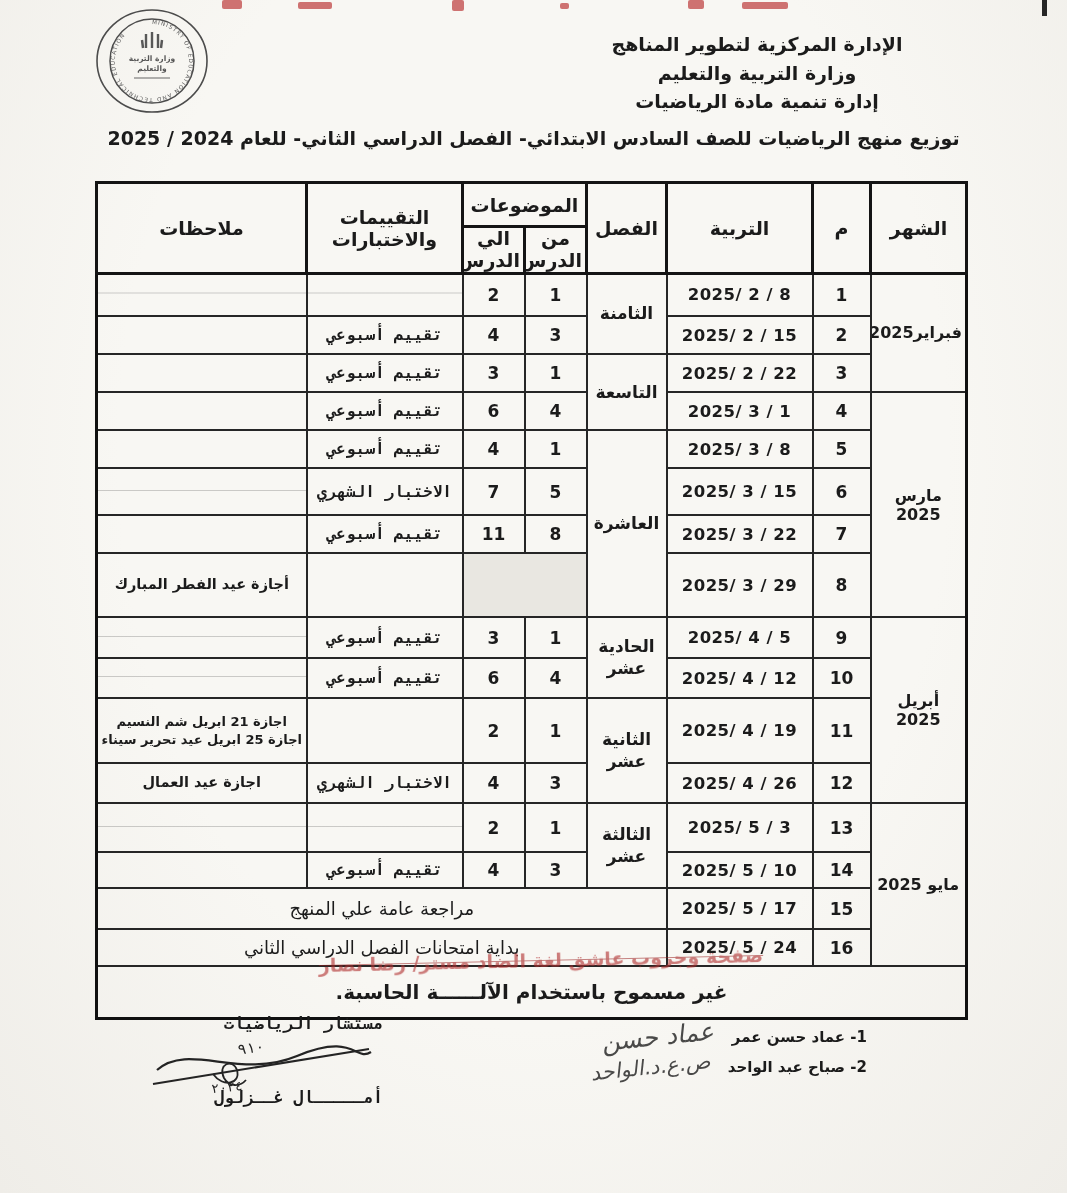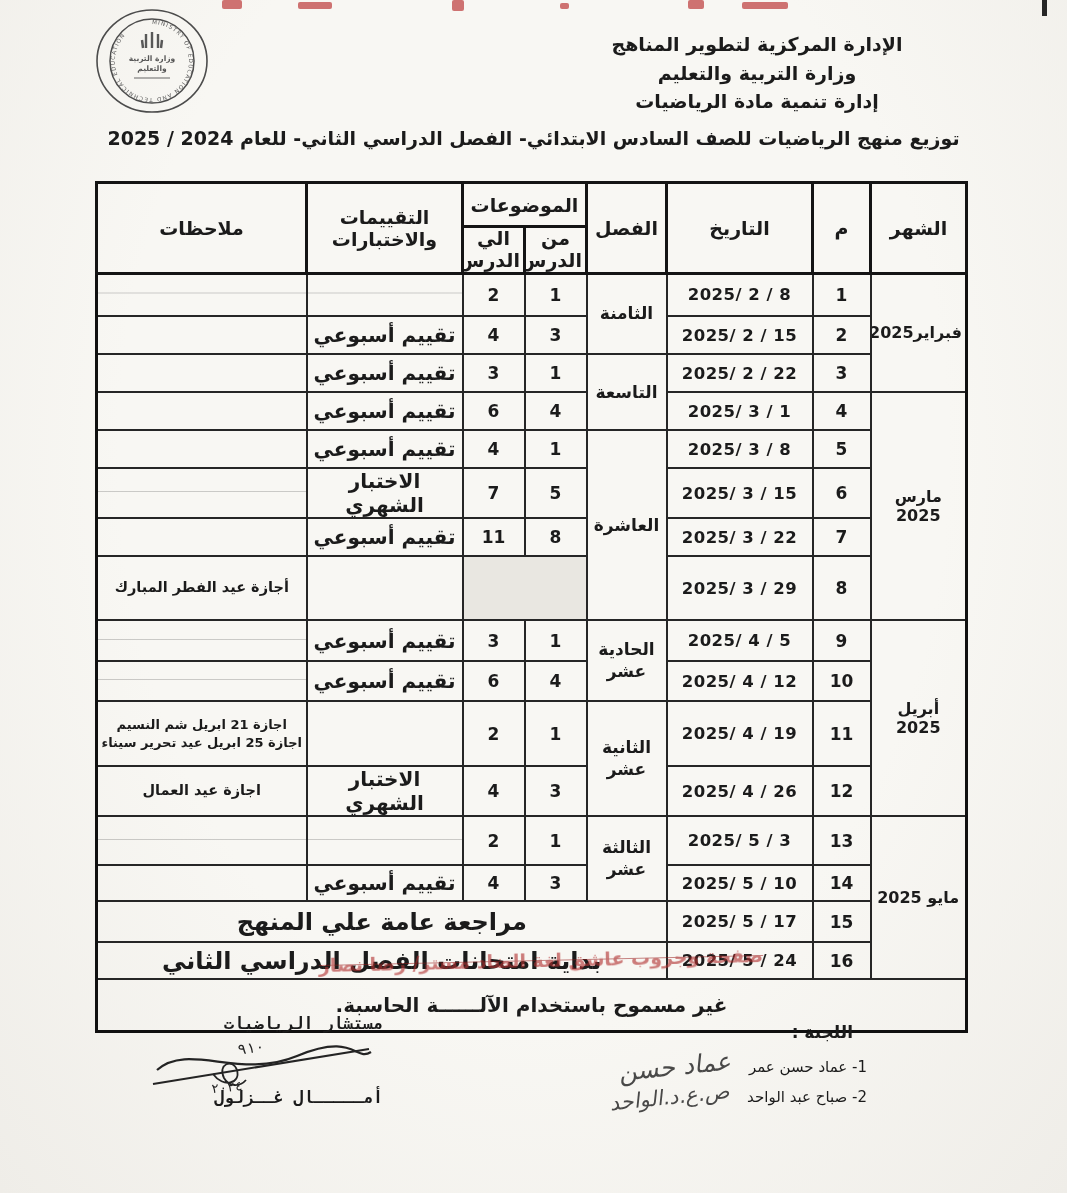--- a/index.html
+++ b/index.html
@@ -25,35 +25,35 @@
   table.sched th,table.sched td{border:2px solid #262626;padding:0 3px;text-align:center;
     vertical-align:middle;overflow:hidden;}
   table.sched{border:3px solid #101010;}
   table.sched thead th{font-size:19px;font-weight:bold;border-width:3px;border-color:#141414;}
   th.sub{font-size:12px;line-height:1.15;}
   td.c-month{font-size:16px;font-weight:bold;vertical-align:top;padding-top:7px;}
   td.c-num{font-size:17px;font-weight:bold;}
   td.c-date{font-size:16.5px;font-weight:bold;direction:ltr;border:3px solid #101010;letter-spacing:.5px;}
   td.c-chap{font-size:17px;font-weight:bold;line-height:1.25;}
   td.c-les{font-size:17px;font-weight:bold;}
-  td.c-ass{font-size:20px;font-weight:bold;}
+  td.c-ass{font-size:16px;font-weight:bold;font-family:Liberation Mono, monospace;}
   td.c-notes{font-size:14.5px;font-weight:bold;padding:0 24px;line-height:1.35;}
-  td.c-merge{font-size:24px;font-weight:bold;}
+  td.c-merge{font-size:18px;font-weight:normal;}
   td.c-calc{font-size:20px;font-weight:bold;border:3px solid #101010;}
   td.gray{background:#e9e7e1;}
   .ghost{background-image:linear-gradient(to bottom,transparent 46%,rgba(70,70,70,.26) 46%,rgba(70,70,70,.26) 48%,transparent 48%);}
   
   .watermark{position:absolute;top:949px;left:286px;width:510px;text-align:center;direction:rtl;
     color:#b23131;opacity:.62;font-weight:bold;font-size:19px;transform:rotate(-1.3deg);
     text-decoration:line-through;text-decoration-color:rgba(150,25,25,.85);filter:blur(.35px);}
   
   .committee{position:absolute;top:1022px;right:200px;width:280px;direction:rtl;}
   .committee .lbl{font-weight:bold;font-size:17px;margin-right:14px;margin-bottom:10px;}
   .member{display:flex;align-items:center;gap:16px;margin-bottom:4px;}
-  .member .nm{font-weight:normal;font-size:15px;white-space:nowrap;}
+  .member .nm{font-weight:bold;font-size:15px;white-space:nowrap;}
   .handsig{font-size:25px;color:#2b2b2b;transform:rotate(-6deg) skewX(-12deg);opacity:.85;white-space:nowrap;}
   .consultant{position:absolute;top:1014px;left:143px;width:240px;text-align:right;direction:rtl;font-family:Liberation Mono, monospace;}
   .consultant .ct{font-weight:bold;font-size:16.5px;}
   .consultant .cn{font-weight:bold;font-size:16.5px;margin-top:-8px;}
   .sigsvg{display:block;margin:0 auto;}
 </style>
 </head>
 <body>
 
 <div class="page">
@@ -105,21 +105,21 @@
         <col style="width:80px">
       <col style="width:62px">
         <col style="width:62px">
         <col style="width:156px">
         <col style="width:210px">
     </colgroup>
     <thead>
       <tr style="height:44px">
         <th rowspan="2">الشهر</th>
         <th rowspan="2">م</th>
-        <th rowspan="2">التاريخ</th>
+        <th rowspan="2">التربية</th>
         <th rowspan="2">الفصل</th>
         <th colspan="2">الموضوعات</th>
         <th rowspan="2">التقييمات والاختبارات</th>
         <th rowspan="2">ملاحظات</th>
       </tr>
       <tr style="height:41px">
         <th class="sub">من الدرس</th>
         <th class="sub">الي الدرس</th>
       </tr>
     </thead>
@@ -257,21 +257,20 @@
       </tr>
       <tr style="height:52px">
         <td class="c-calc" colspan="8">غير مسموح باستخدام الآلــــــة الحاسبة.</td>
       </tr>
     </tbody>
   </table>
 
   <div class="watermark">صفحة وجروب عاشق لغة الضاد مستر/ رضا نصار</div>
 
   <div class="committee">
-    <div class="lbl">اللجنة :</div>
     <div class="member">
       <span class="nm">1-  عماد حسن عمر</span>
       <span class="handsig">عماد حسن</span>
     </div>
     <div class="member">
       <span class="nm">2-  صباح عبد الواحد</span>
       <span class="handsig" style="font-size:21px">ص.ع.د.الواحد</span>
     </div>
   </div>
 

